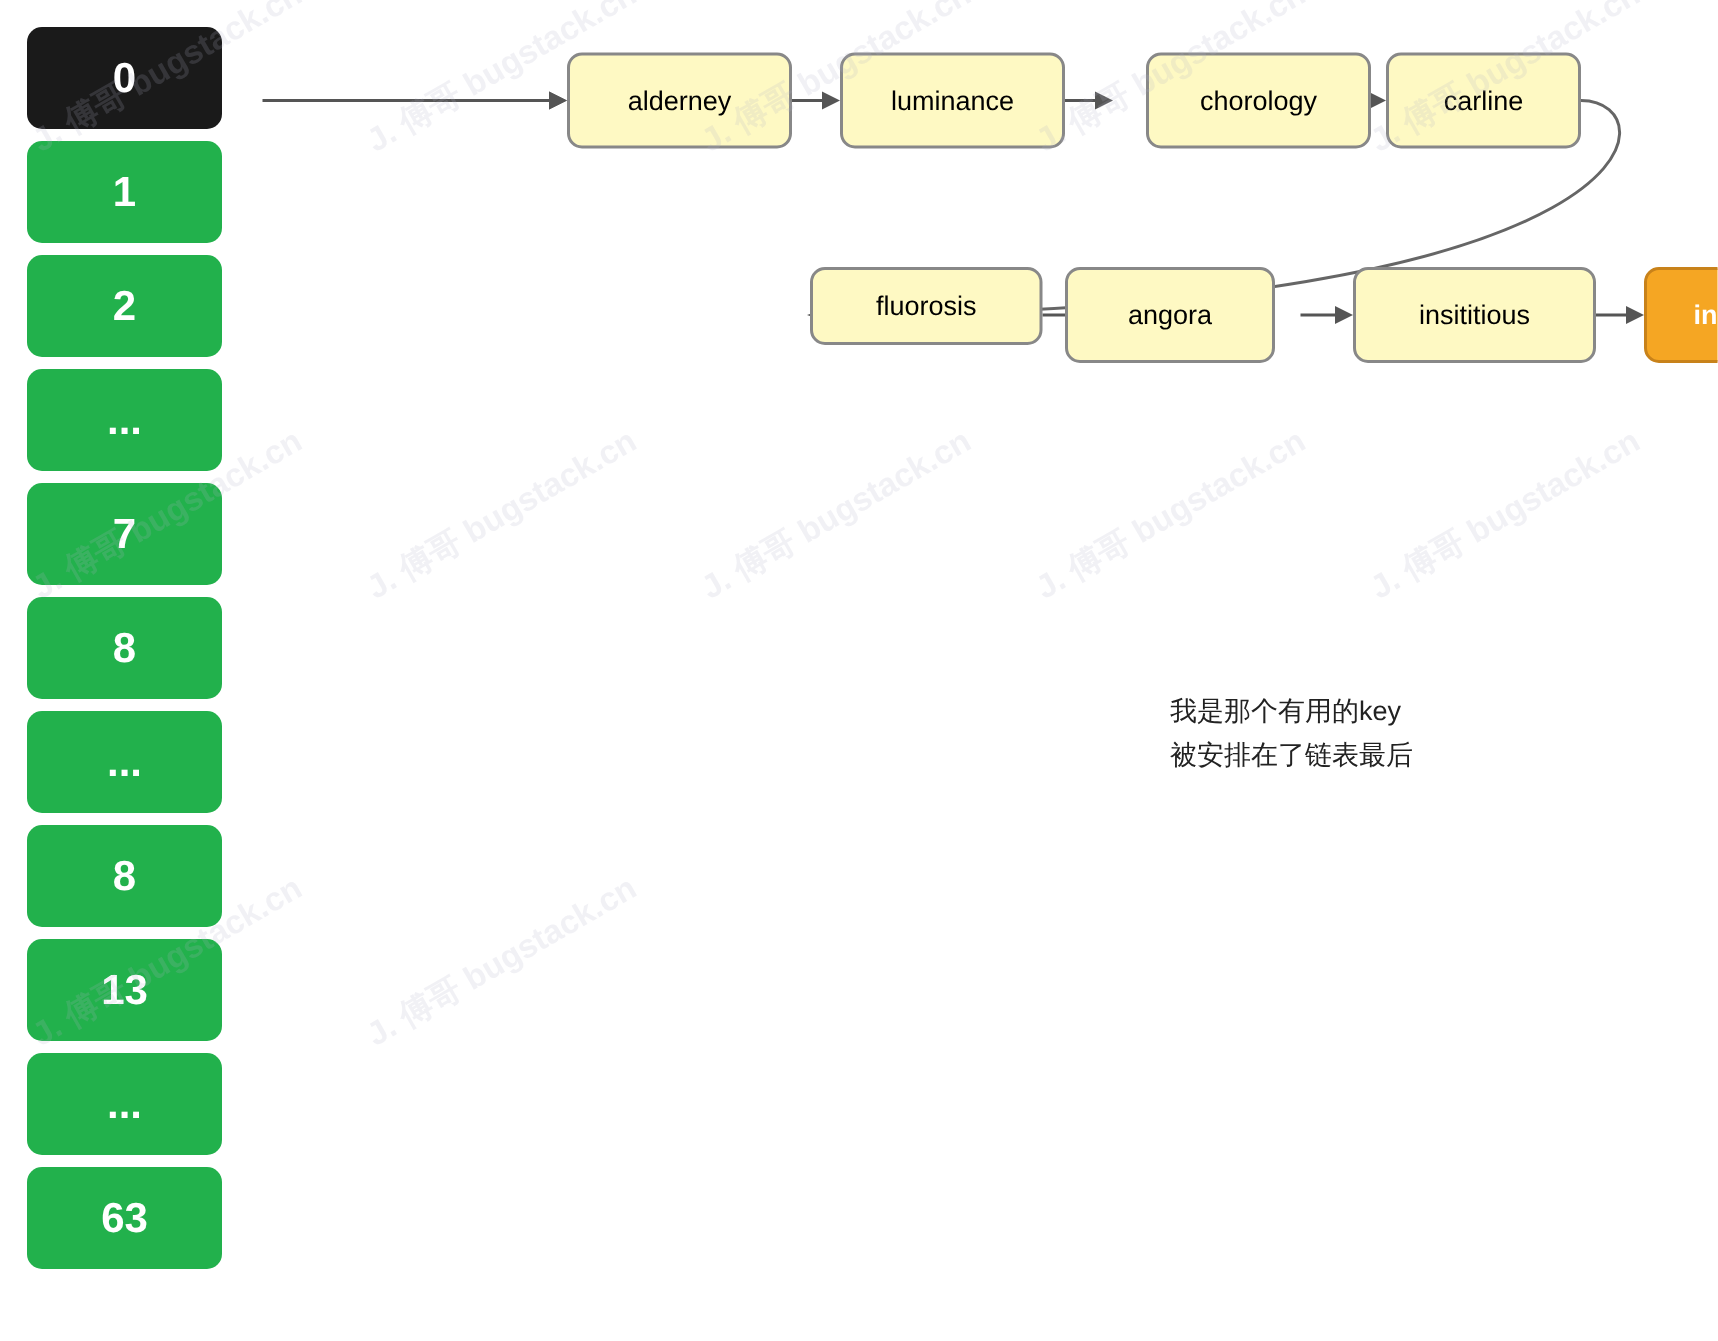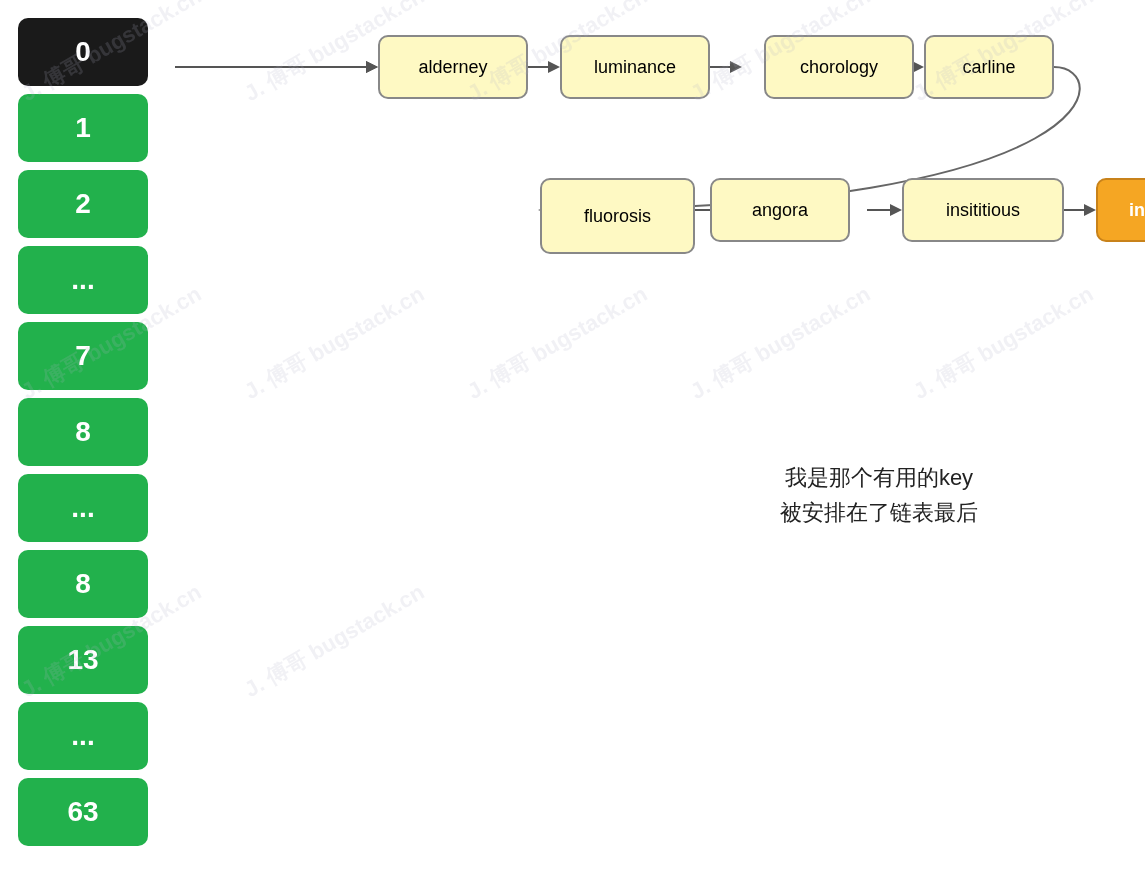--- a/index.html
+++ b/index.html
@@ -94,25 +94,24 @@
       position: absolute;
       top: 0; left: 0;
       width: 100%;
       height: 100%;
       pointer-events: none;
     }
 
     
     .annotation {
       position: absolute;
-      font-size: 22px;
+      font-size: 18px;
       color: #222;
       line-height: 1.6;
       font-family: Arial, sans-serif;
-      text-align: center;
     }
   </style>
 </head>
 <body>
 
 <div class="sidebar">
 <div class="bucket bucket-black">0</div>
     <div class="bucket bucket-green">1</div>
     <div class="bucket bucket-green">2</div>
     <div class="bucket bucket-green">...</div>
@@ -153,21 +152,21 @@
   C 944,67 
     944,210 
     370,210" fill="none" stroke="#666" stroke-width="2" marker-end="url(#ah)"></path>
       <line x1="5" y1="67" x2="196" y2="67" stroke="#555" stroke-width="2"></line>
 <polygon points="208,67 196,73 196,61" fill="#555"></polygon>
     </svg>
 <div class="node" style="left: 208px; top: 35px; width: 150px; height: 64px;">alderney</div>
     <div class="node" style="left: 390px; top: 35px; width: 150px; height: 64px;">luminance</div>
     <div class="node" style="left: 572px; top: 35px; width: 150px; height: 64px; margin-left: 22px;">chorology</div>
     <div class="node" style="left: 754px; top: 35px; width: 130px; height: 64px;">carline</div>
-    <div class="node" style="left: 370px; top: 178px; width: 155px; height: 76px;">fluorosis</div>
+    <div class="node" style="left: 370px; top: 178px; width: 155px; height: 52px;">fluorosis</div>
     <div class="node" style="left: 540px; top: 178px; width: 140px; height: 64px;">angora</div>
     <div class="node" style="left: 732px; top: 178px; width: 162px; height: 64px;">insititious</div>
     <div class="node node-highlighted" style="left: 926px; top: 178px; width: 145px; height: 64px;">insincere</div>
   </div>
 
 <div class="annotation" id="annotation-text" style="left: 780px; top: 460px;"><span>我是那个有用的key</span><br><span>被安排在了链表最后</span></div>
 
 <div class="watermark">
   <span class="watermark-text">J. 傅哥 bugstack.cn</span>
   <span class="watermark-text">J. 傅哥 bugstack.cn</span>

